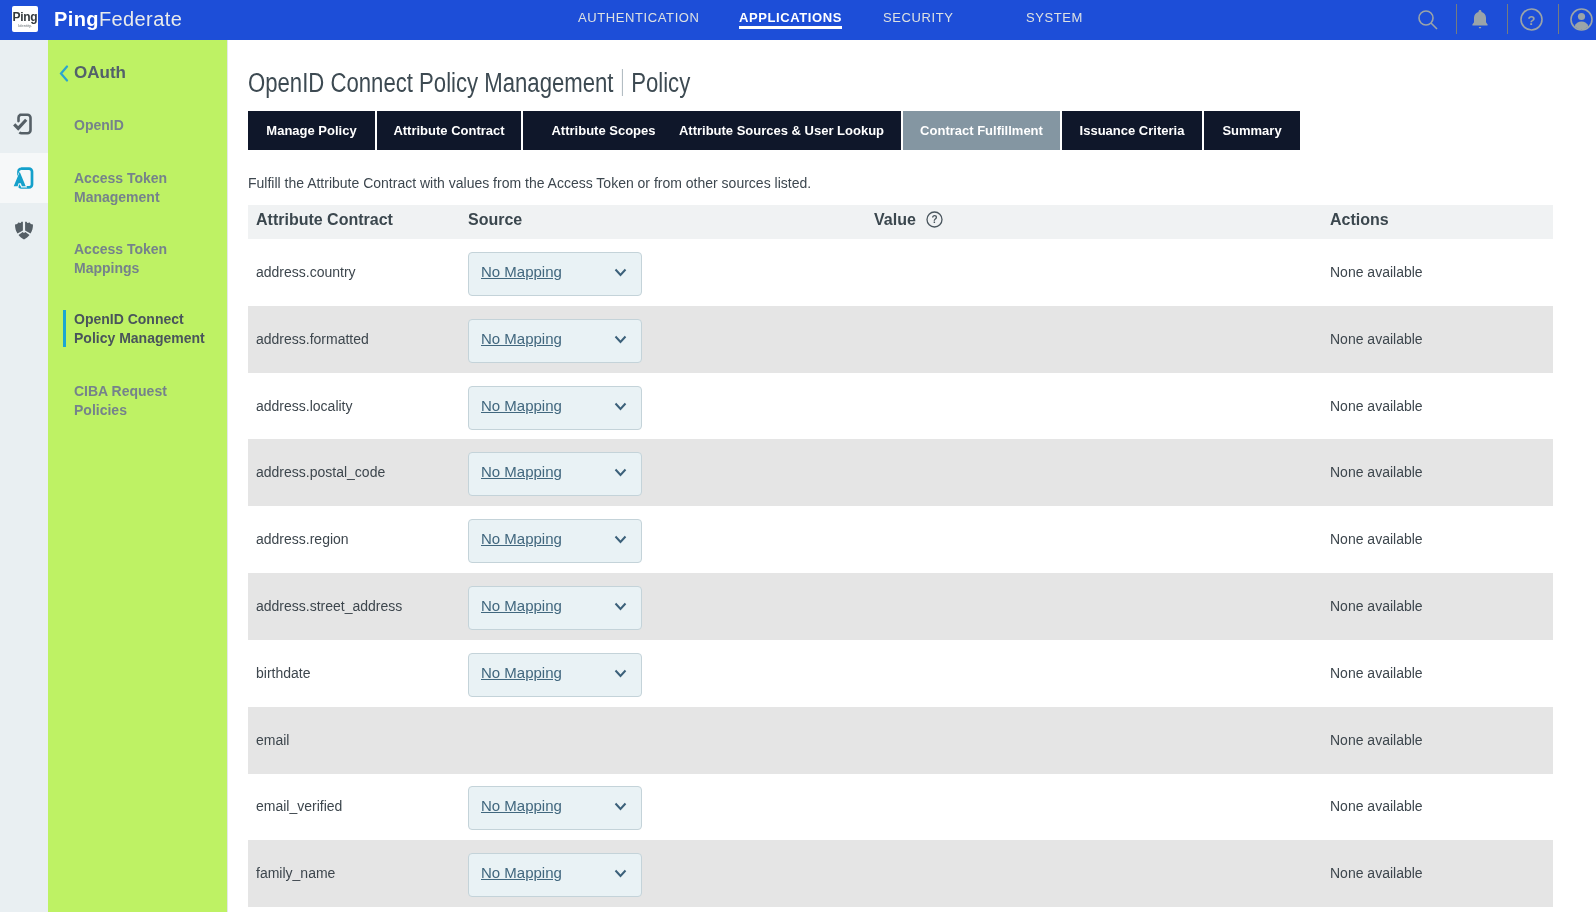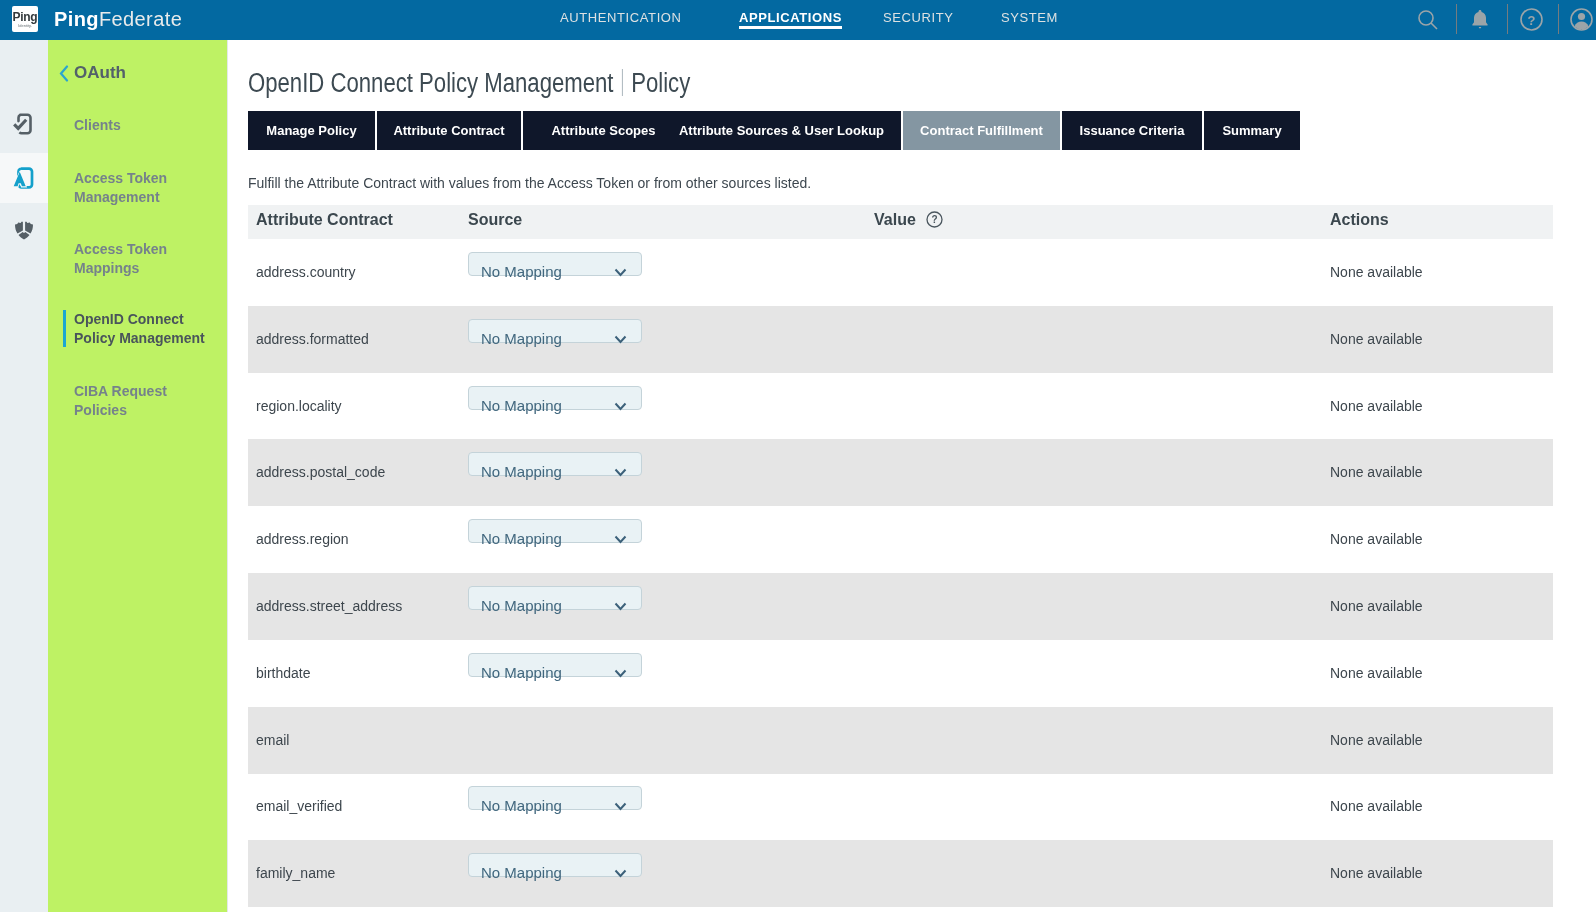--- a/index.html
+++ b/index.html
@@ -1,19 +1,19 @@
 <!DOCTYPE html>
 <html><head>
 <meta charset="utf-8">
 <style>
 * { margin:0; padding:0; box-sizing:border-box; }
 html,body { width:1596px; height:912px; overflow:hidden; background:#fff;
   font-family:"Liberation Sans", sans-serif; }
 
-.topnav { position:absolute; left:0; top:0; width:1596px; height:40px; background:#0369a1; }
+.topnav { position:absolute; left:0; top:0; width:1596px; height:40px; background:#1d4ed8; }
 .logo { position:absolute; left:12px; top:6px; width:26px; height:26px; background:#fff; border-radius:2px; text-align:center; }
 .logo .p1 { display:block; font-weight:bold; font-size:12px; color:#33393c; line-height:12px; margin-top:5px; letter-spacing:-0.3px; }
 .logo .p2 { display:block; font-size:4px; color:#6b7377; line-height:5px; }
 .brand { position:absolute; left:54px; top:8px; font-size:20px; color:#e9ebeb; font-weight:300; letter-spacing:0.4px; }
 .brand b { color:#fff; font-weight:bold; }
 .navlinks { position:absolute; top:0; left:0; height:40px; }
 .navlink { position:absolute; top:10px; font-size:13px; letter-spacing:0.6px; color:#dde1e2; white-space:nowrap; }
 .navlink.active { color:#fff; font-weight:bold; }
 .navlink.active:after { content:""; position:absolute; left:0; right:0; bottom:-4px; height:3px; background:#fff; }
 .navicons { position:absolute; right:0; top:0; height:40px; }
@@ -37,39 +37,39 @@
 .tab { position:absolute; top:0; height:39px; background:#0f172a; color:#fff; font-size:13px; font-weight:bold; text-align:center; line-height:39px; white-space:nowrap; }
 .tab.active { background:#8496a2; }
 .desc { position:absolute; left:20px; top:135px; font-size:14px; color:#3d474f; }
 
 .thead { position:absolute; left:20px; top:165px; width:1305px; height:34px; background:#f0f2f3; }
 .th { position:absolute; top:6px; font-size:16px; font-weight:bold; color:#3b474e; }
 .row { position:absolute; left:20px; width:1305px; height:67px; }
 .row.alt { background:#e5e5e5; }
 .attr { position:absolute; left:8px; top:25px; font-size:14px; color:#3d464d; }
 .none { position:absolute; left:1082px; top:25px; font-size:14px; color:#3d464d; }
-.dd { position:absolute; top:13px; height:24px; background:#e9f2f5; border:1px solid #c4d3d9; border-radius:4px; font-size:15px; color:#41677e; line-height:38px; padding-left:12px; }
+.dd { position:absolute; top:13px; height:44px; background:#e9f2f5; border:1px solid #c4d3d9; border-radius:4px; font-size:15px; color:#41677e; line-height:38px; padding-left:12px;text-decoration:underline; }
 .dd svg { position:absolute; right:14px; top:15px; }
 .dd1 { left:220px; width:174px; }
 .dd2 { left:626px; width:197px; }
 .qm { position:absolute; display:inline-block; }
 </style>
 </head>
 <body>
 <div class="topnav">
   <div class="logo">
       <span class="p1">Ping</span>
       <span class="p2">Identity.</span>
     </div>
   <div class="brand"><b>Ping</b>Federate</div>
   <div class="navlinks">
-    <div class="navlink" style="left:560px;text-align:center;">AUTHENTICATION</div>
+    <div class="navlink" style="left:578px;text-align:center;">AUTHENTICATION</div>
     <div class="navlink active" style="left:739px;">APPLICATIONS</div>
     <div class="navlink" style="left:883px;">SECURITY</div>
-    <div class="navlink" style="left:1001px;">SYSTEM</div>
+    <div class="navlink" style="left:1026px;">SYSTEM</div>
   </div>
   <div class="navicons">
     <svg style="position:absolute;right:156px;top:8px;" width="24" height="24" viewBox="0 0 24 24" fill="none" stroke="#9ba4a8" stroke-width="1.6">
         <circle cx="10" cy="10" r="7"></circle>
         <line x1="15" y1="15" x2="21" y2="21"></line>
       </svg>
     <div class="nsep" style="right:139px;"></div>
     <svg style="position:absolute;right:104px;top:8px;" width="24" height="24" viewBox="0 0 24 24" fill="#9ba4a8">
         <path d="M12 2c.8 0 1.5.7 1.5 1.5v.6C16 4.8 18 7 18 9.8v4.4l1.6 2.3c.3.5 0 1-.6 1H5c-.6 0-.9-.5-.6-1L6 14.2V9.8C6 7 8 4.8 10.5 4.1v-.6C10.5 2.7 11.2 2 12 2z"></path>
         <path d="M10.8 19h2.4c0 .9-.5 1.4-1.2 1.4s-1.2-.5-1.2-1.4z"></path>
@@ -111,21 +111,21 @@
       <path d="M12.1 1.2 v8.7 l5.4 3.2 C19.2 10.7 20 7.5 20 4.1 l-2.3-.5 -.8-1.7 -2.6 .6 -.7-1.3 z"></path>
       <path d="M11 12.4 l1.3-1 4.2 3.1 c-1.4 1.9-3.2 3.4-5.5 4.5 -2.3-1.1-4.1-2.6-5.5-4.5 l4.2-3.1 z"></path>
     </svg>
   </div>
 </div>
 
 <div class="sidebar">
   <div class="oauth"><svg style="position:absolute;left:-15px;top:2px;" width="10" height="17" viewBox="0 0 10 17" fill="none" stroke="#2aa5d0" stroke-width="2.2" stroke-linecap="round">
         <path d="M8 1.5 L2 8.5 L8 15.5"></path>
       </svg>OAuth</div>
-  <div class="mitem" style="top:76px;">Clients</div>
+  <div class="mitem" style="top:76px;">OpenID</div>
   <div class="mitem" style="top:129px;">Access Token Management</div>
   <div class="mitem" style="top:200px;">Access Token Mappings</div>
   <div class="bluebar"></div>
   <div class="mitem sel" style="top:270px;">OpenID Connect Policy Management</div>
   <div class="mitem" style="top:342px;">CIBA Request Policies</div>
 </div>
 
 <div class="main">
   <div class="title">OpenID Connect Policy Management<span class="pipe"></span>Policy</div>
   <div class="tabs">
@@ -157,21 +157,21 @@
     <div class="none">None available</div>
   </div>
   <div class="row alt" style="top:265.8px;">
     <div class="attr">address.formatted</div>
     <div class="dd dd1">No Mapping<svg width="13" height="9" viewBox="0 0 13 9" fill="none" stroke="#3c617a" stroke-width="2">
           <path d="M1.5 1.5 L6.5 7 L11.5 1.5"></path>
         </svg></div>
     <div class="none">None available</div>
   </div>
   <div class="row" style="top:332.6px;">
-    <div class="attr">region.locality</div>
+    <div class="attr">address.locality</div>
     <div class="dd dd1">No Mapping<svg width="13" height="9" viewBox="0 0 13 9" fill="none" stroke="#3c617a" stroke-width="2">
           <path d="M1.5 1.5 L6.5 7 L11.5 1.5"></path>
         </svg></div>
     <div class="none">None available</div>
   </div>
   <div class="row alt" style="top:399.4px;">
     <div class="attr">address.postal_code</div>
     <div class="dd dd1">No Mapping<svg width="13" height="9" viewBox="0 0 13 9" fill="none" stroke="#3c617a" stroke-width="2">
           <path d="M1.5 1.5 L6.5 7 L11.5 1.5"></path>
         </svg></div>

